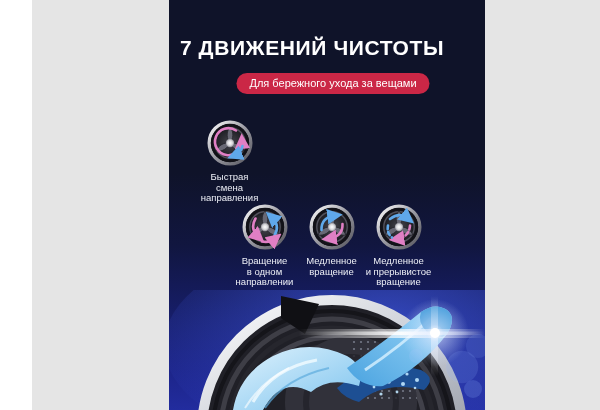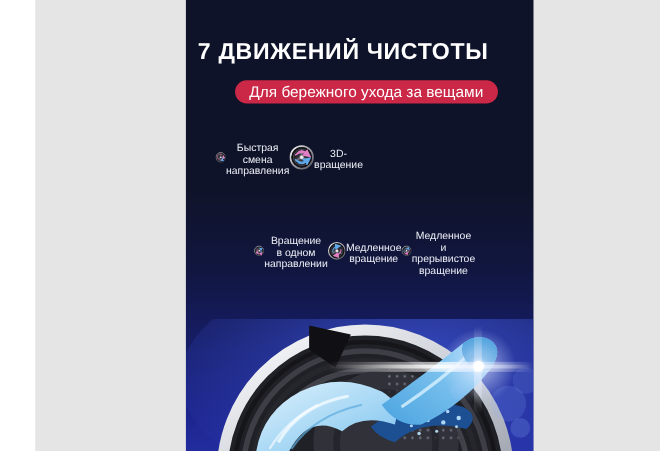--- a/index.html
+++ b/index.html
@@ -18,26 +18,26 @@
   .title{
     position:absolute;top:36px;left:0;width:100%;text-align:center;
     transform:translateX(-15px);
     color:#ffffff;font-size:21px;font-weight:800;letter-spacing:.6px;
     white-space:nowrap;
   }
   .badge{
     position:absolute;top:73px;left:50%;
     transform:translateX(-50%) translateX(6px);
     background:#cb2746;border-radius:11px;height:21px;line-height:21px;
-    padding:0 13px;color:#ffffff;font-size:14px;white-space:nowrap;
+    padding:0 13px;color:#ffffff;font-size:11px;white-space:nowrap;
   }
   .row{position:absolute;display:flex;z-index:2;}
   .row1{top:120px;left:27px;}
   .row2{top:204px;left:62px;}
-  .card{width:67px;display:flex;flex-direction:row;align-items:center;}
+  .card{width:67px;display:flex;flex-direction:column;align-items:center;}
   .pulsator{width:46px;height:46px;display:block;}
   .feature-label{
     margin-top:6px;color:#edeff6;font-size:9.5px;line-height:10.5px;
     text-align:center;white-space:pre-line;
   }
   .ar{fill:none;stroke-width:2.6;stroke-linecap:round;}
   .pk{stroke:#e07fc4;}
   .bl{stroke:#5fa8ea;}
   .drum{position:absolute;left:0;bottom:0;width:316px;height:120px;z-index:1;display:block;}
   .defs-holder{position:absolute;width:0;height:0;overflow:hidden;}
@@ -91,32 +91,20 @@
     <div class="row row1">
       <div class="card">
         <svg class="pulsator" viewBox="0 0 46 46">
           <use href="#pulsatorBase"></use>
           <path class="ar pk" d="M29 10.5 A13.5 13.5 0 1 0 35 21" marker-end="url(#mPink)"></path>
           <path class="ar bl" d="M35.5 26 A13 13 0 0 1 27.5 35.5" marker-end="url(#mBlue)"></path>
         </svg>
         <div class="feature-label">Быстрая смена
 направления</div>
       </div>
-      <div class="card">
-        <svg class="pulsator" viewBox="0 0 46 46">
-          <use href="#pulsatorBase"></use>
-          <path class="ar pk" d="M11.5 18.5 Q23 9.5 34.5 18.5" stroke-width="2.2" marker-end="url(#mPink)"></path>
-          <path class="ar pk" d="M14.5 15.5 Q23 9 31.5 15.5" stroke-width="2"></path>
-          <path class="ar pk" d="M17.5 13 Q23 9.5 28.5 13" stroke-width="1.8"></path>
-          <path class="ar bl" d="M11.5 27.5 Q23 36.5 34.5 27.5" stroke-width="2.2" marker-end="url(#mBlue)"></path>
-          <path class="ar bl" d="M14.5 30.5 Q23 37 31.5 30.5" stroke-width="2"></path>
-          <path class="ar bl" d="M17.5 33 Q23 36.5 28.5 33" stroke-width="1.8"></path>
-        </svg>
-        <div class="feature-label">3D-вращение</div>
-      </div>
     </div>
 
     <div class="row row2">
       <div class="card">
         <svg class="pulsator" viewBox="0 0 46 46">
           <use href="#pulsatorBase"></use>
           <path class="ar pk" d="M13.5 14.5 Q7.5 25 16.5 33" marker-end="url(#mPink)"></path>
           <path class="ar bl" d="M32.5 31.5 Q38.5 21 29.5 13" marker-end="url(#mBlue)"></path>
           <path class="ar pk" d="M20 37.5 Q28 39 33.5 34.5" stroke-width="2" marker-end="url(#mPink)"></path>
         </svg>

